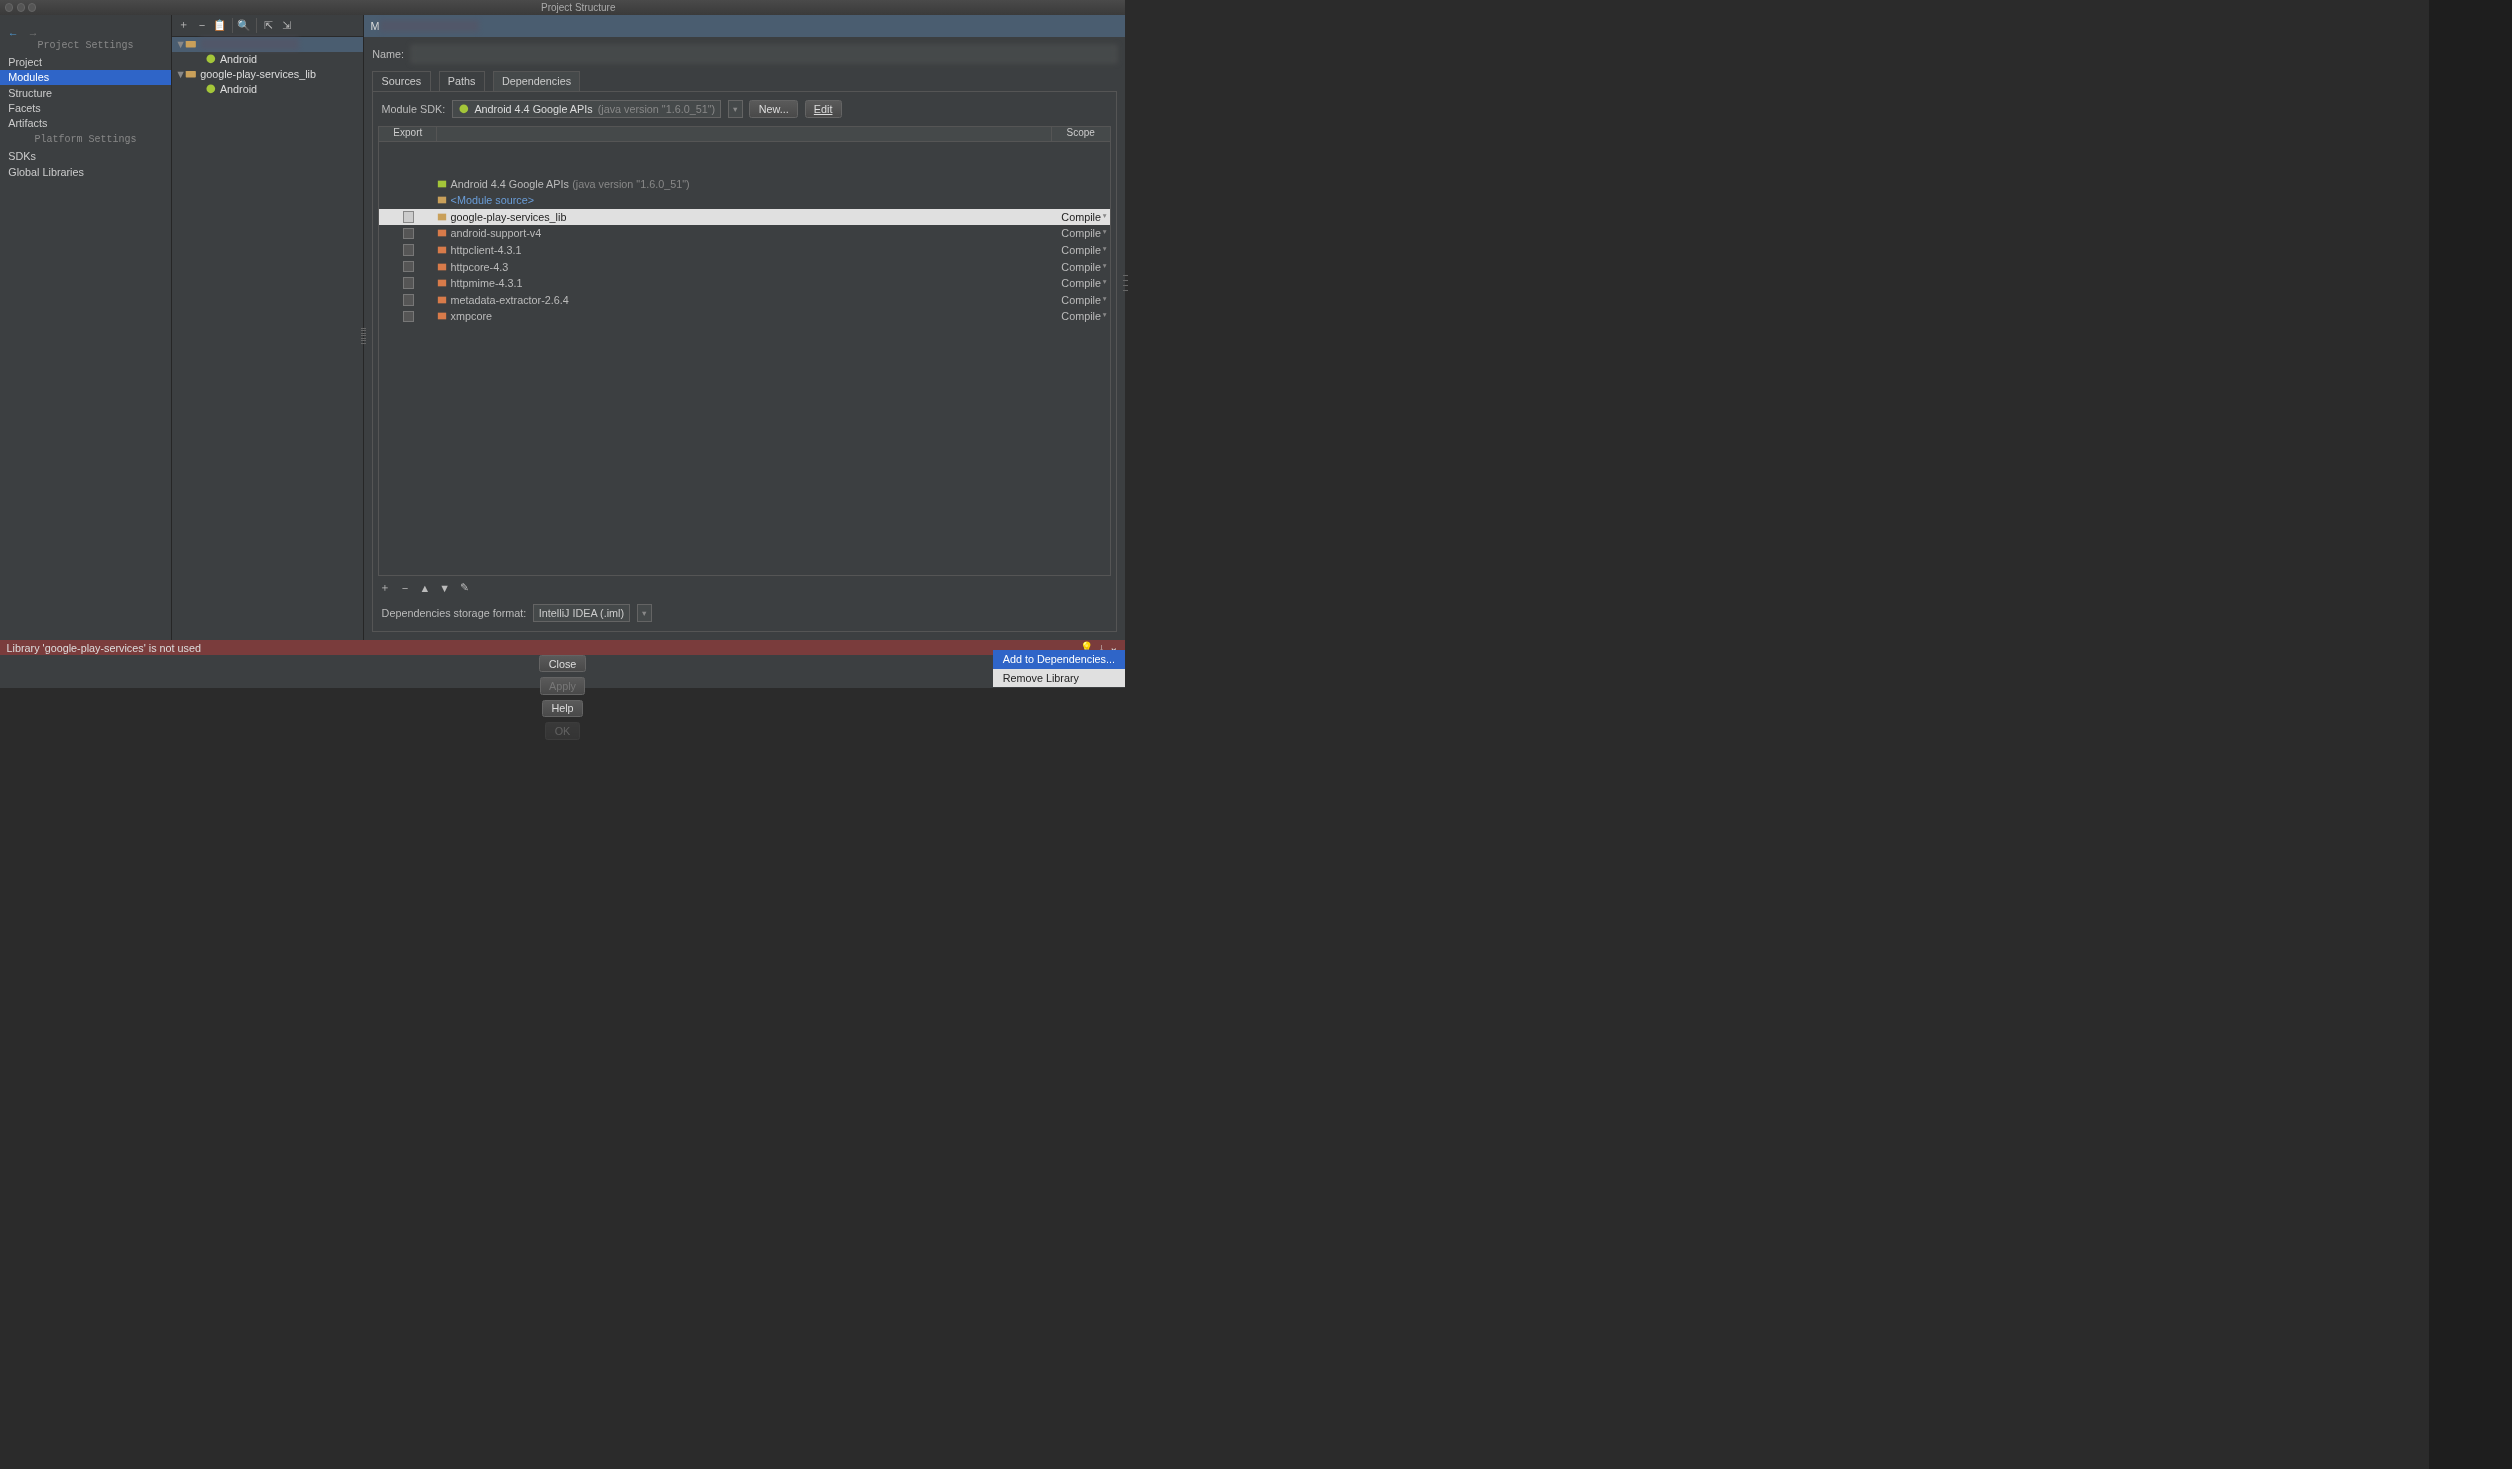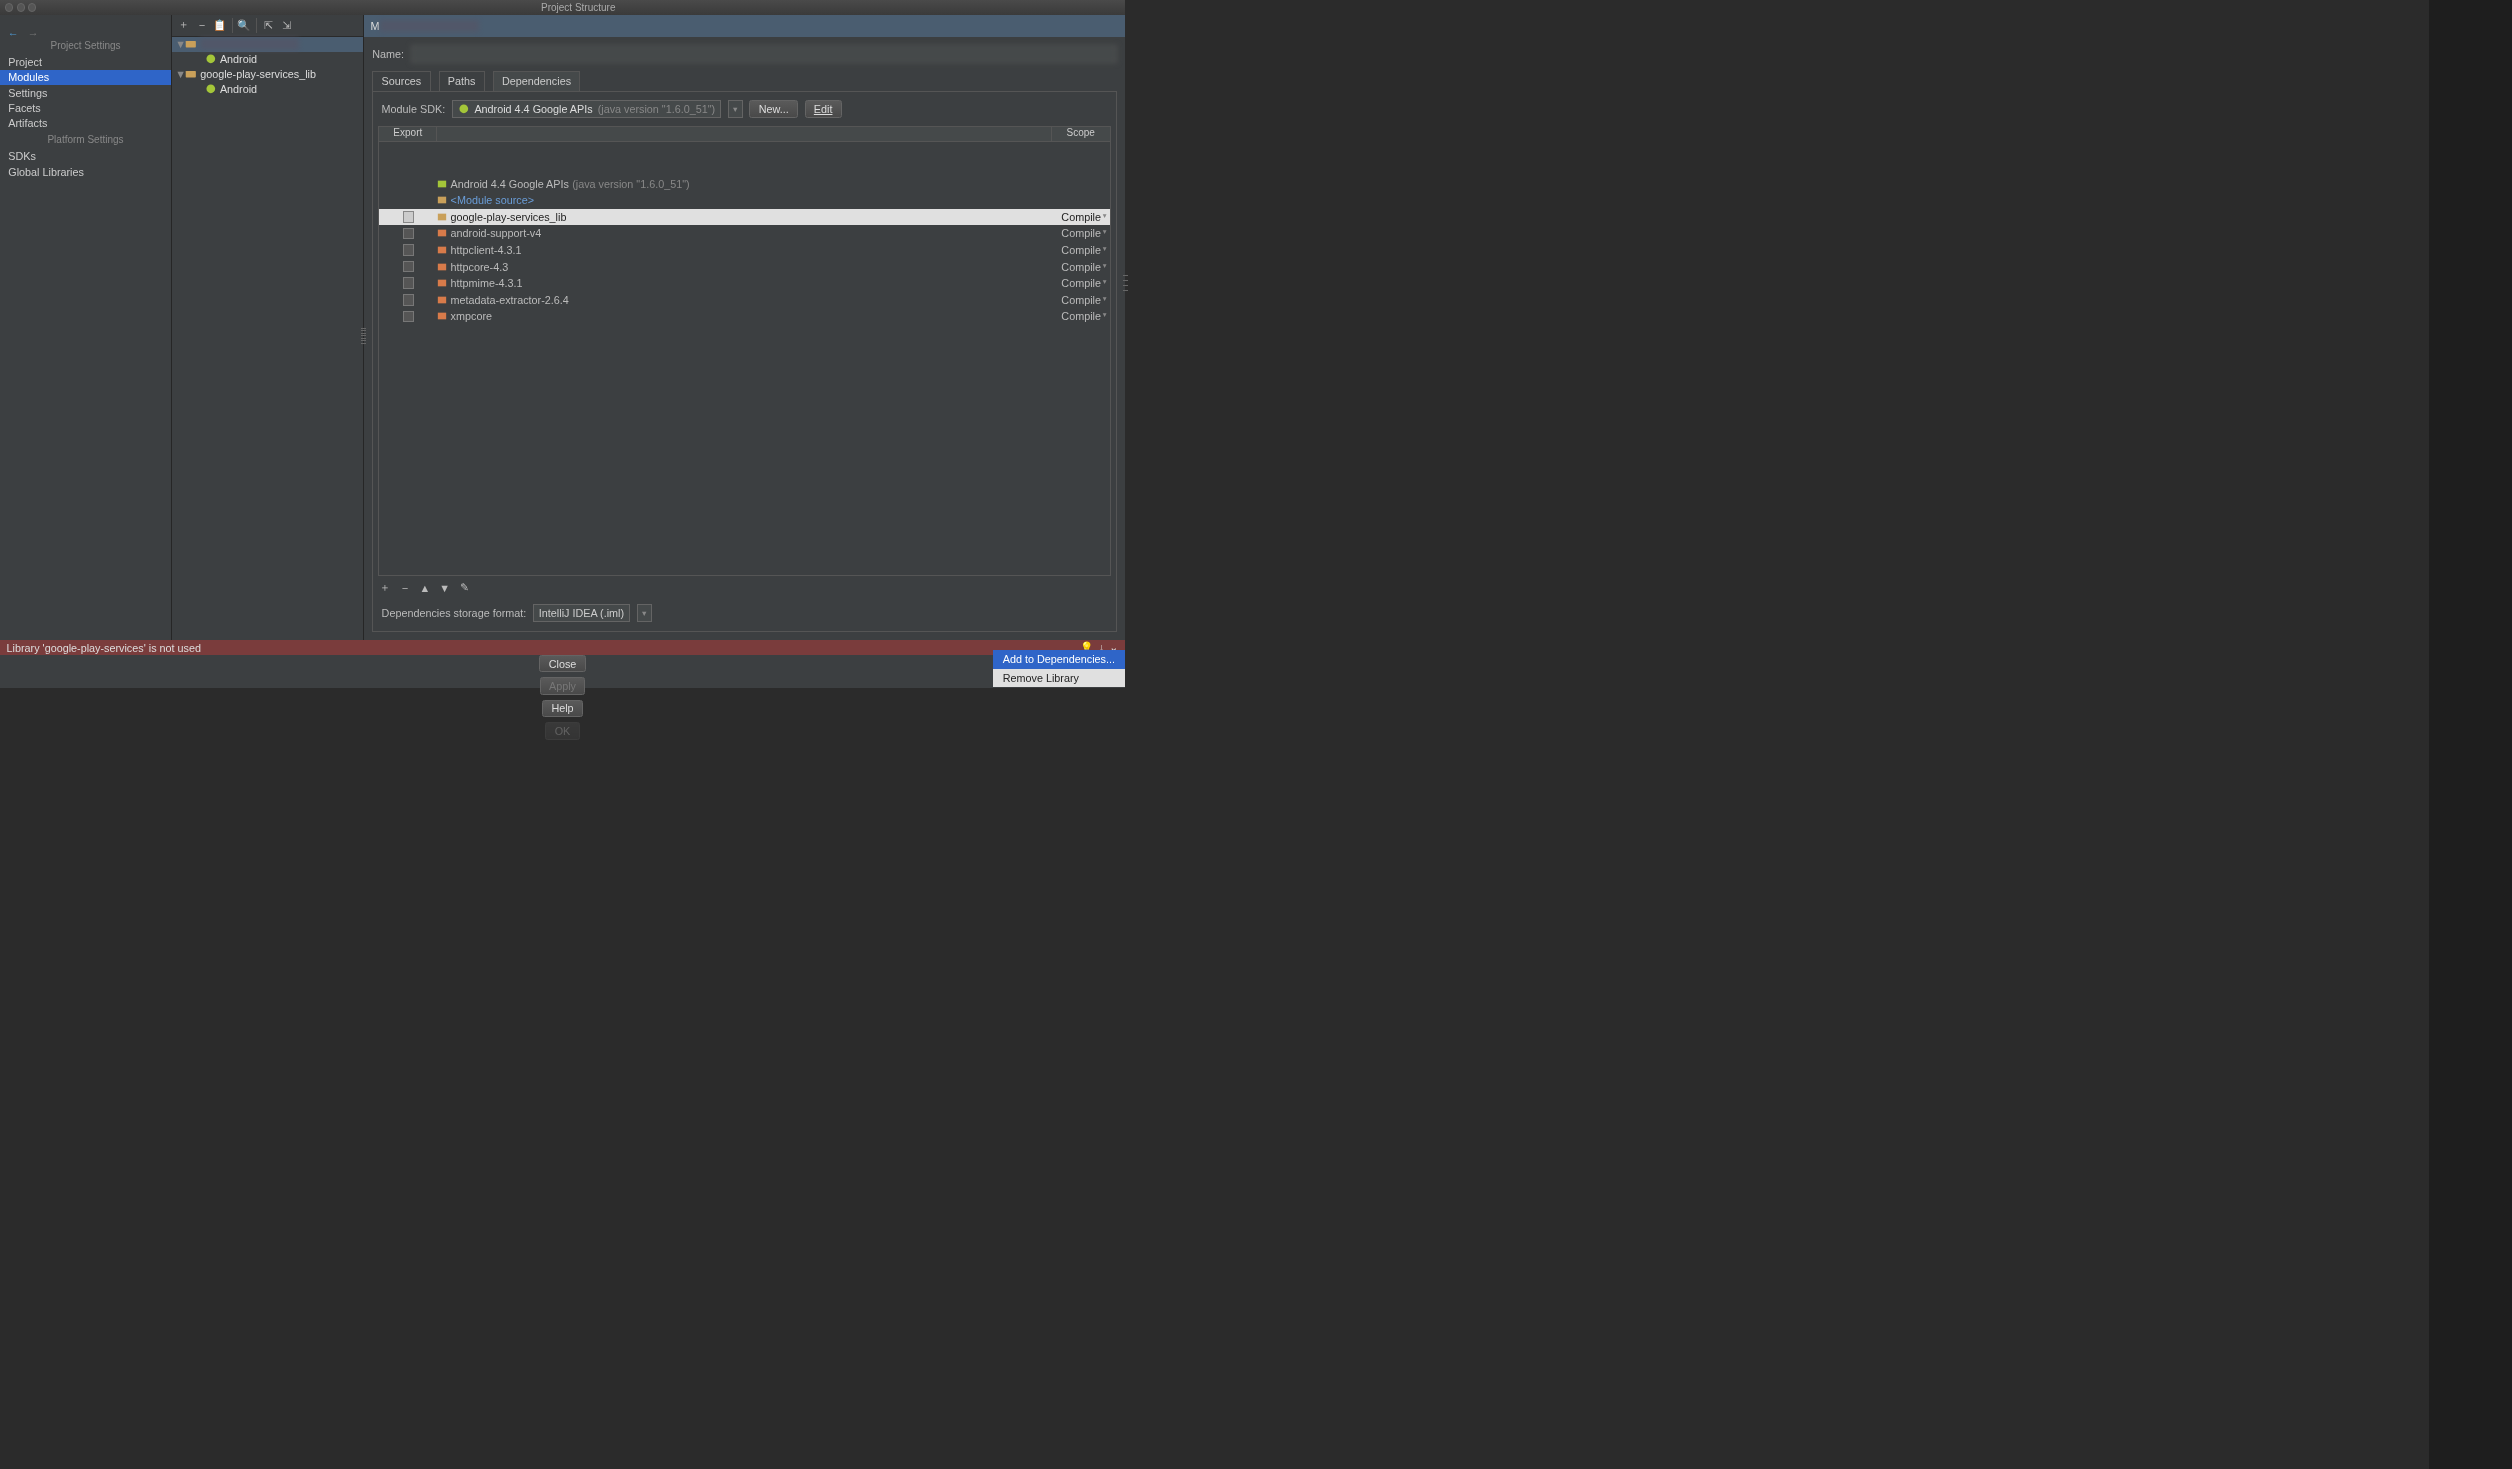--- a/index.html
+++ b/index.html
@@ -5,21 +5,21 @@
 * { box-sizing: border-box; margin: 0; padding: 0; font-family: -apple-system, "Lucida Grande", Arial, sans-serif; font-size: 10.8px; }
 body { background: #2b2b2b; color: #bbb; width: 2512px; height: 1469px; overflow: hidden; }
 .dark-right { position: absolute; right: 0; top: 0; width: 83px; height: 100%; background: #1e1e1e; }
 .window { position: absolute; left: 0; top: 0; width: 1125px; height: 549px; background: #3c3f41; }
 .titlebar { height: 15px; background: linear-gradient(#4a4a4a,#3a3a3a); display:flex; align-items:center; padding: 0 5px; }
 .tlights { display:flex; gap:3.3px; }
 .tlight { width:8.3px; height:8.3px; border-radius:50%; background:#555; border:0.8px solid #666; }
 .titlebar-title { flex:1; text-align:center; color:#aaa; font-size:10px; }
 .main { display:flex; height: 625px; }
 .sidebar { width: 172px; background:#3c3f41; border-right:0.8px solid #262626; }
-.sb-header { color:#888; text-align:center; padding: 3.3px 0; font-size:10px; }
+.sb-header { color:#888; text-align:center; padding: 3.3px 0; font-size:10px;font-family:Liberation Mono, monospace; }
 .sb-item { padding: 1.7px 8.3px; color:#ccc; cursor:pointer; }
 .sb-item.sel { background:#2f65c8; color:#fff; }
 .tree-col { width: 192px; background:#3c3f41; border-right:0.8px solid #262626; position:relative; }
 .tree-toolbar { height:21.6px; background:#3c3f41; display:flex; align-items:center; gap:5px; padding:0 5px; border-bottom:0.8px solid #2a2a2a; }
 .tb-icon { width:13.3px; height:13.3px; display:inline-flex; align-items:center; justify-content:center; color:#bbb; cursor:pointer; }
 .tb-sep { width:0.8px; height:15px; background:#555; }
 .nav-toolbar { position:absolute; left:6.6px; top:25px; display:flex; gap:6.6px; }
 .tree { padding-top:0; }
 .tree-row { display:flex; align-items:center; height:15px; padding-left:3.3px; color:#ddd; }
 .tree-row.blurred-row { background:#4a5d70; color:#fff; }
@@ -89,21 +89,21 @@
 
     <div class="sidebar">
       <div style="height:21.6px"></div>
       <div class="nav-toolbar">
         <span class="tb-icon" style="color:#4e9bd6">←</span>
         <span class="tb-icon" style="color:#777">→</span>
       </div>
       <div class="sb-header">Project Settings</div>
       <div class="sb-item">Project</div>
       <div class="sb-item sel">Modules</div>
-      <div class="sb-item">Settings</div>
+      <div class="sb-item">Structure</div>
       <div class="sb-item">Facets</div>
       <div class="sb-item">Artifacts</div>
       <div class="sb-header">Platform Settings</div>
       <div class="sb-item">SDKs</div>
       <div class="sb-item">Global Libraries</div>
       <div class="grip" style="right:-2.5px"></div>
     </div>
 
     <div class="tree-col">
       <div class="tree-toolbar">

